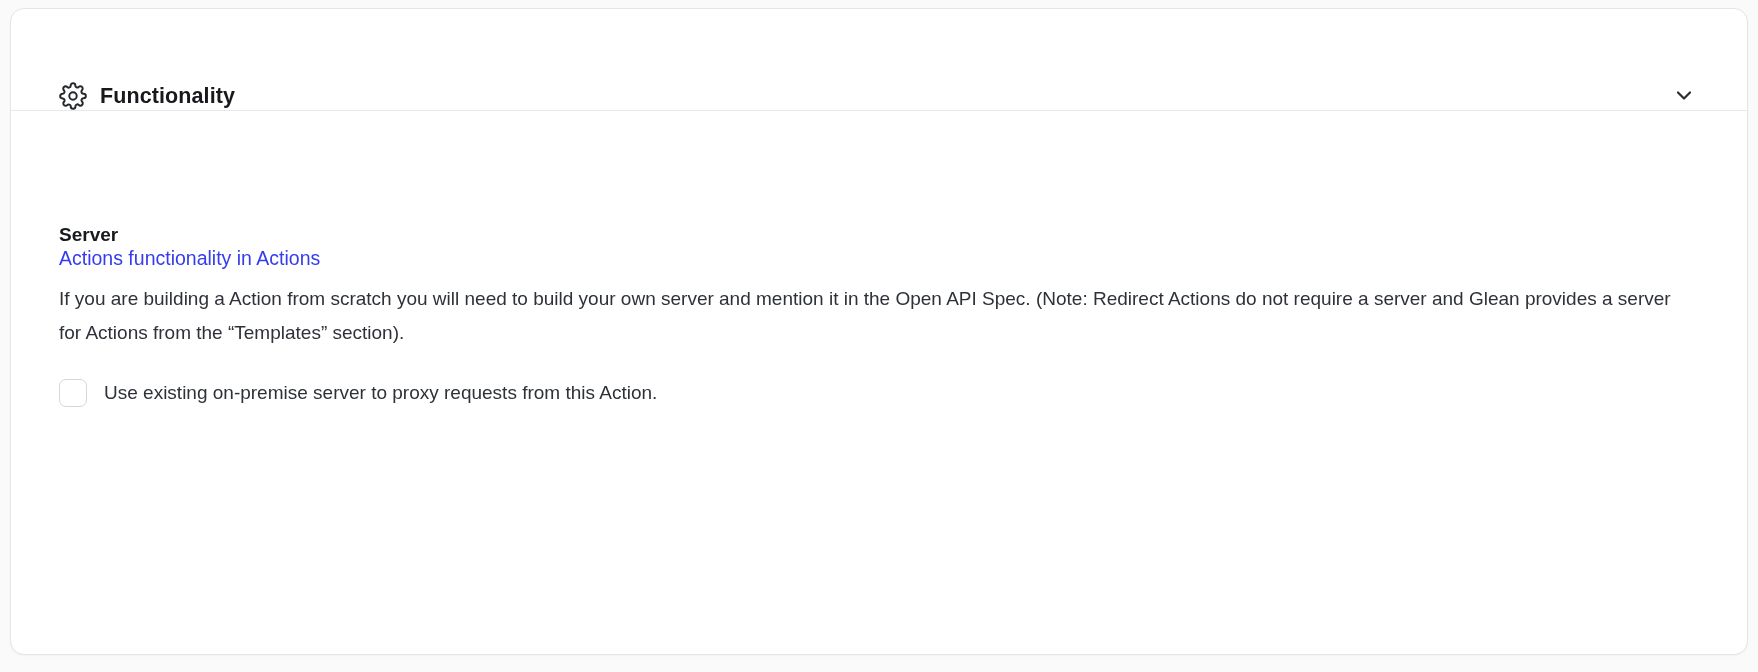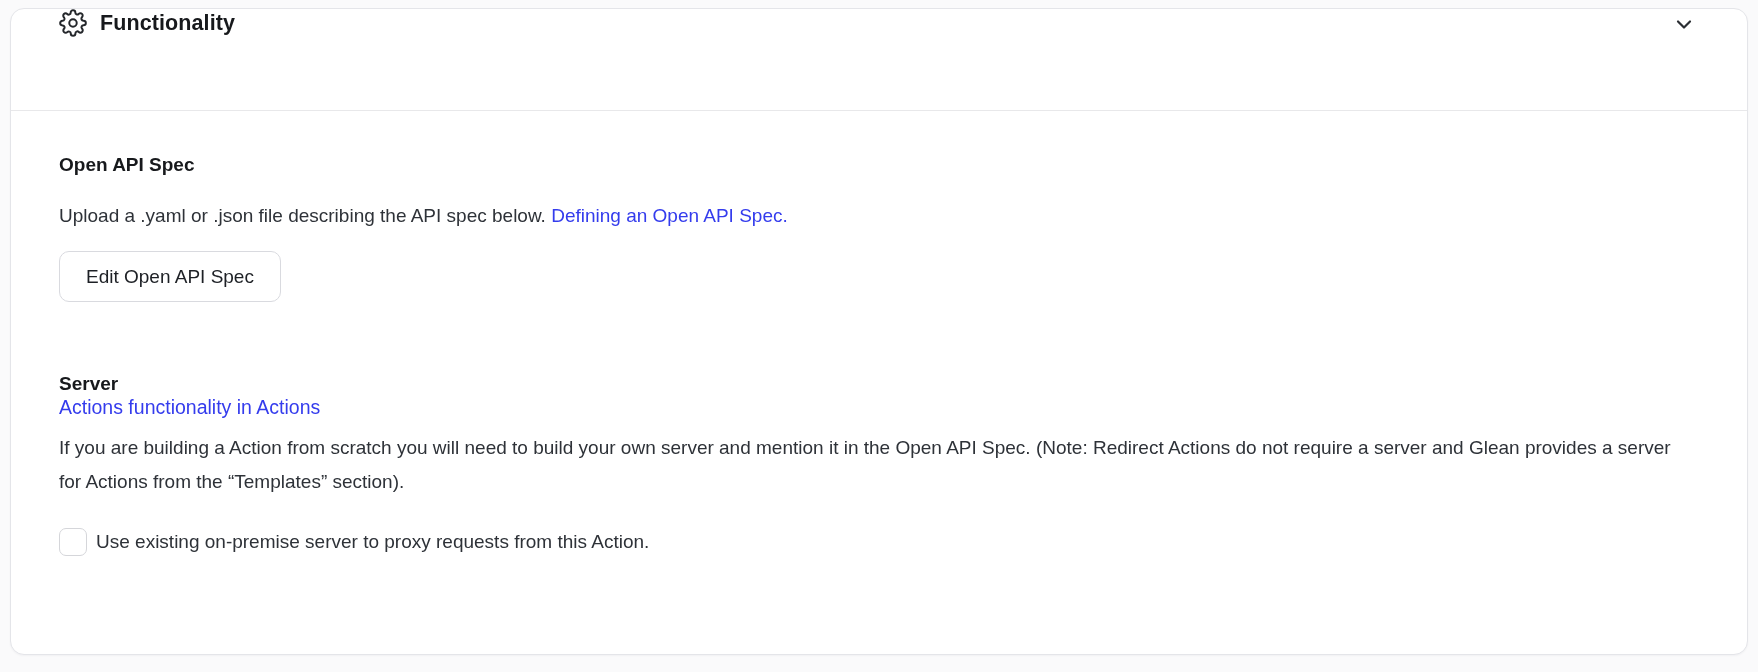--- a/index.html
+++ b/index.html
@@ -15,21 +15,21 @@
     height: 647px;
     background: #ffffff;
     border: 1px solid #e4e5e9;
     border-radius: 14px;
     box-shadow: 0 1px 2px rgba(20,20,40,0.04);
     overflow: hidden;
   }
   .panel-header {
     height: 102px;
     display: flex;
-    align-items: flex-start;
+    align-items: flex-end;
     padding: 0 48px;
     border-bottom: 1px solid #e8e8ea;
   }
   .header-left { display: flex; align-items: center; gap: 13px; flex: 1; }
   .gear-icon svg { display: block; width: 28px; height: 28px; stroke: #24272b; }
   .panel-title {
     font-size: 21.5px;
     font-weight: 600;
     color: #17191c;
     letter-spacing: 0.1px;
@@ -86,21 +86,21 @@
     font-weight: 500;
   }
   .server-desc {
     margin-top: 12px;
     max-width: 1634px;
   }
   .checkbox-row {
     margin-top: 26px;
     display: flex;
     align-items: center;
-    gap: 9px;
+    gap: 17px;
   }
   .checkbox-box {
     width: 28px; height: 28px;
     border: 1.5px solid #d5d6da;
     border-radius: 7px;
     background: #fff;
     cursor: pointer;
     flex: none;
   }
   .checkbox-label { cursor: default; }
@@ -124,28 +124,20 @@
       <span>
         <svg viewBox="0 0 24 24" fill="none" stroke-width="2.2" stroke-linecap="round" stroke-linejoin="round">
           <polyline points="6 9.5 12 15.5 18 9.5"></polyline>
         </svg>
       </span>
     </button>
   </div>
 
   <div class="panel-body">
 
-    <div>
-      <div class="section-heading">Open API Spec</div>
-      <div class="body-text upload-line">
-        <span>Upload a .yaml or .json file describing the API spec below.</span>
-        <a class="inline-link" href="#">Defining an Open API Spec.</a>
-      </div>
-      <button class="edit-spec-button">Edit Open API Spec</button>
-    </div>
 
     <div>
       <div class="server-row">
         <div class="section-heading">Server</div>
         <a class="right-link" href="#">Actions functionality in Actions</a>
       </div>
       <div class="body-text server-desc">If you are building a Action from scratch you will need to build your own server and mention it in the Open API Spec. (Note: Redirect Actions do not require a server and Glean provides a server for Actions from the “Templates” section).</div>
       <div class="checkbox-row">
         <span class="checkbox-box" role="checkbox" aria-checked="false"></span>
         <span class="body-text checkbox-label">Use existing on-premise server to proxy requests from this Action.</span>

